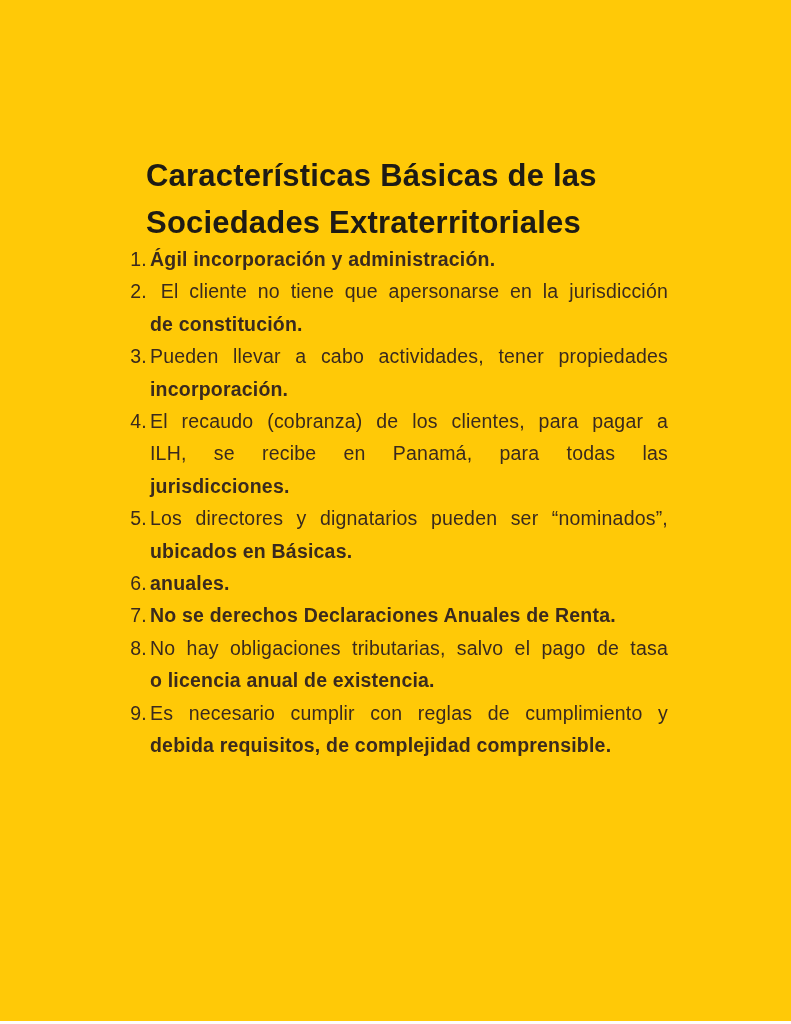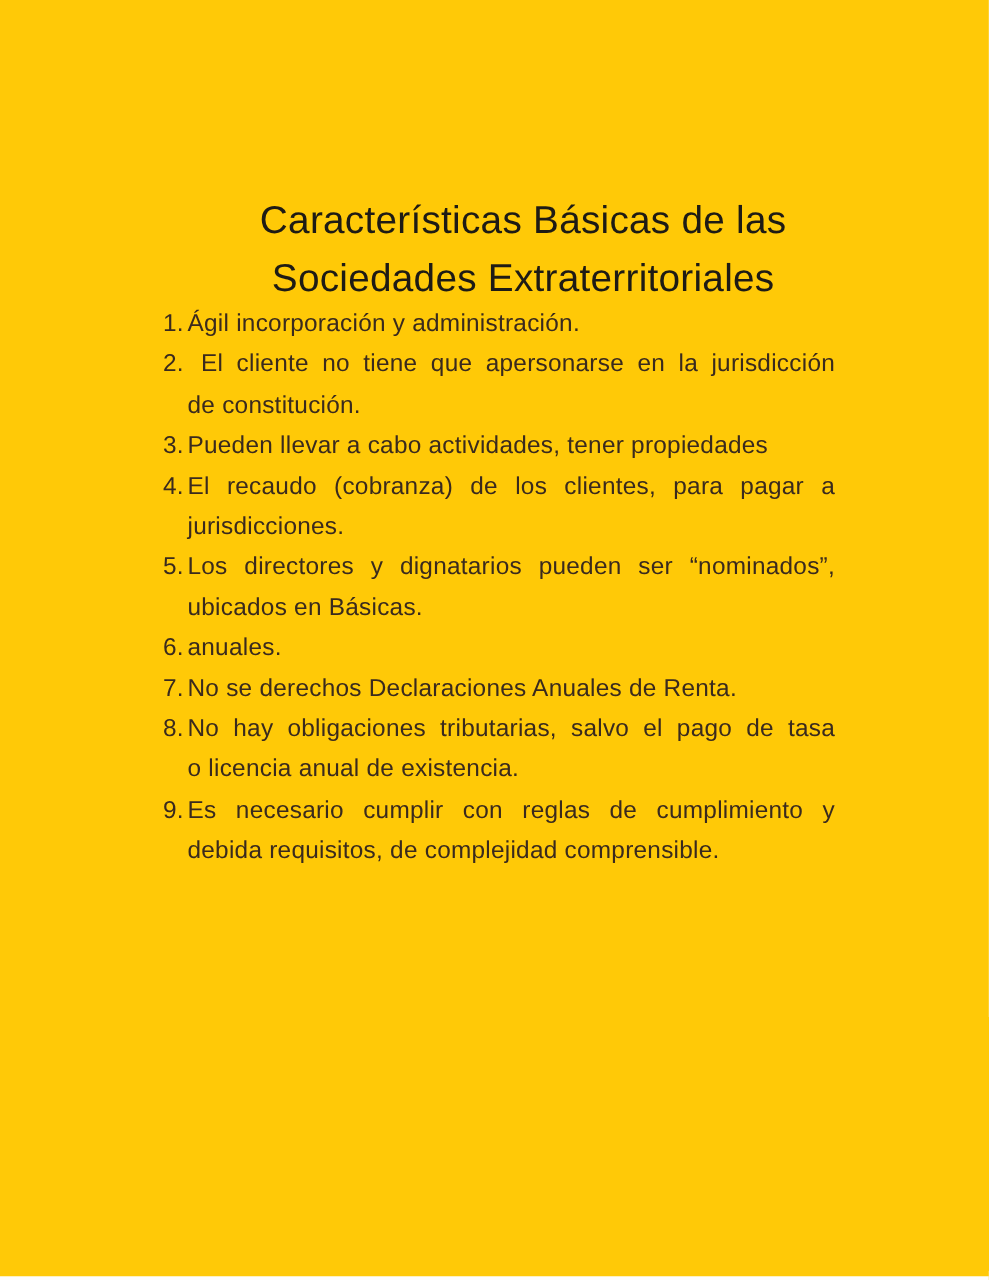--- a/index.html
+++ b/index.html
@@ -18,24 +18,24 @@
     inset: 0;
     background: #FFC907;
   }
   .page-title {
     position: absolute;
     left: 146px;
     top: 140px;
     width: 545px;
     font-size: 31px;
     line-height: 47px;
-    font-weight: normal;
+    font-weight: bold;
     color: #1E1B15;
     letter-spacing: 0.2px;
-    text-align: center;
+    text-align: left;
     margin-top: 12px;
   }
   .feature-list {
     position: absolute;
     left: 112px;
     top: 243px;
     width: 556px;
     list-style: none;
     margin: 0;
     padding: 0;
@@ -56,20 +56,21 @@
     width: 35px;
     text-align: right;
     display: inline-block;
   }
   .line {
     text-align: justify;
     text-align-last: justify;
   }
   .line:last-child {
     text-align-last: left;
+    font-weight: bold;
   }
   .bottom-strip {
     position: absolute;
     left: 0;
     right: 0;
     bottom: 0;
     height: 3px;
     background: #FDFDFB;
   }
 </style>
@@ -89,25 +90,27 @@
 
     <li>
       <span class="num">2.</span>
       <div class="line">&nbsp;El cliente no tiene que apersonarse en la jurisdicción</div>
       <div class="line">de constitución.</div>
     </li>
 
     <li>
       <span class="num">3.</span>
       <div class="line">Pueden llevar a cabo actividades, tener propiedades</div>
+      <div class="line">incorporación.</div>
     </li>
 
     <li>
       <span class="num">4.</span>
       <div class="line">El recaudo (cobranza) de los clientes, para pagar a</div>
+      <div class="line">ILH, se recibe en Panamá, para todas las</div>
       <div class="line">jurisdicciones.</div>
     </li>
 
     <li>
       <span class="num">5.</span>
       <div class="line">Los directores y dignatarios pueden ser “nominados”,</div>
       <div class="line">ubicados en Básicas.</div>
     </li>
 
     <li>

